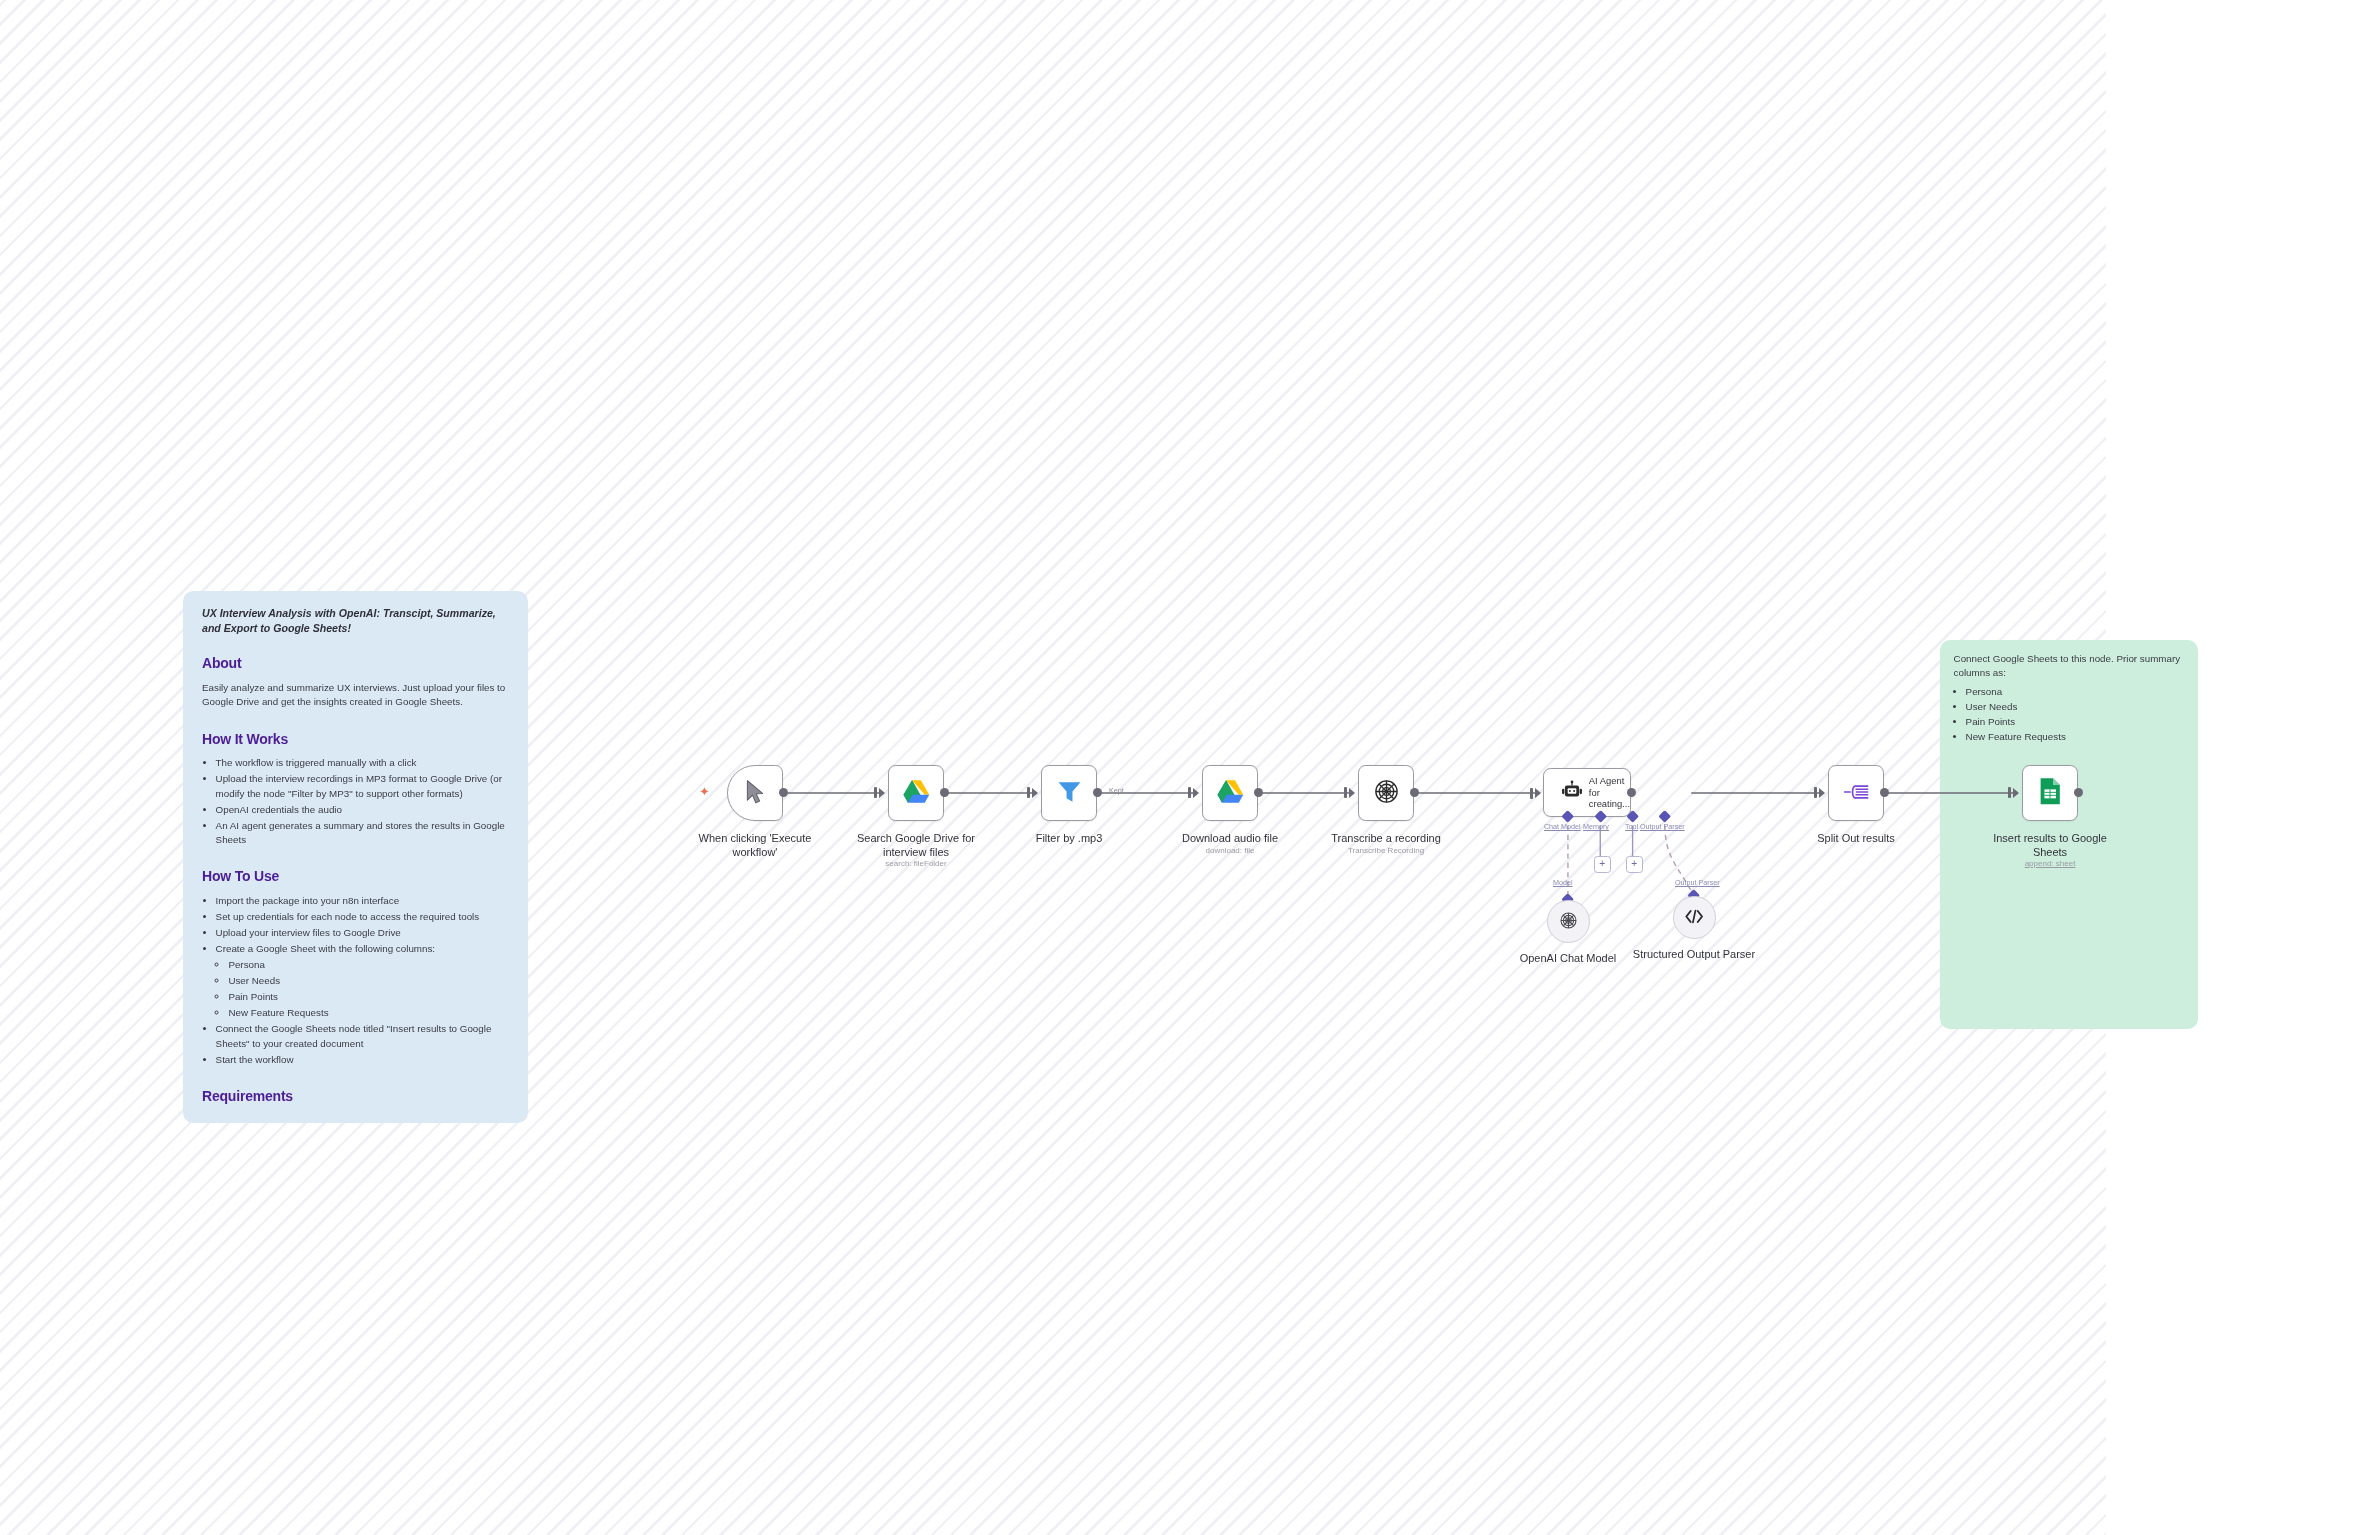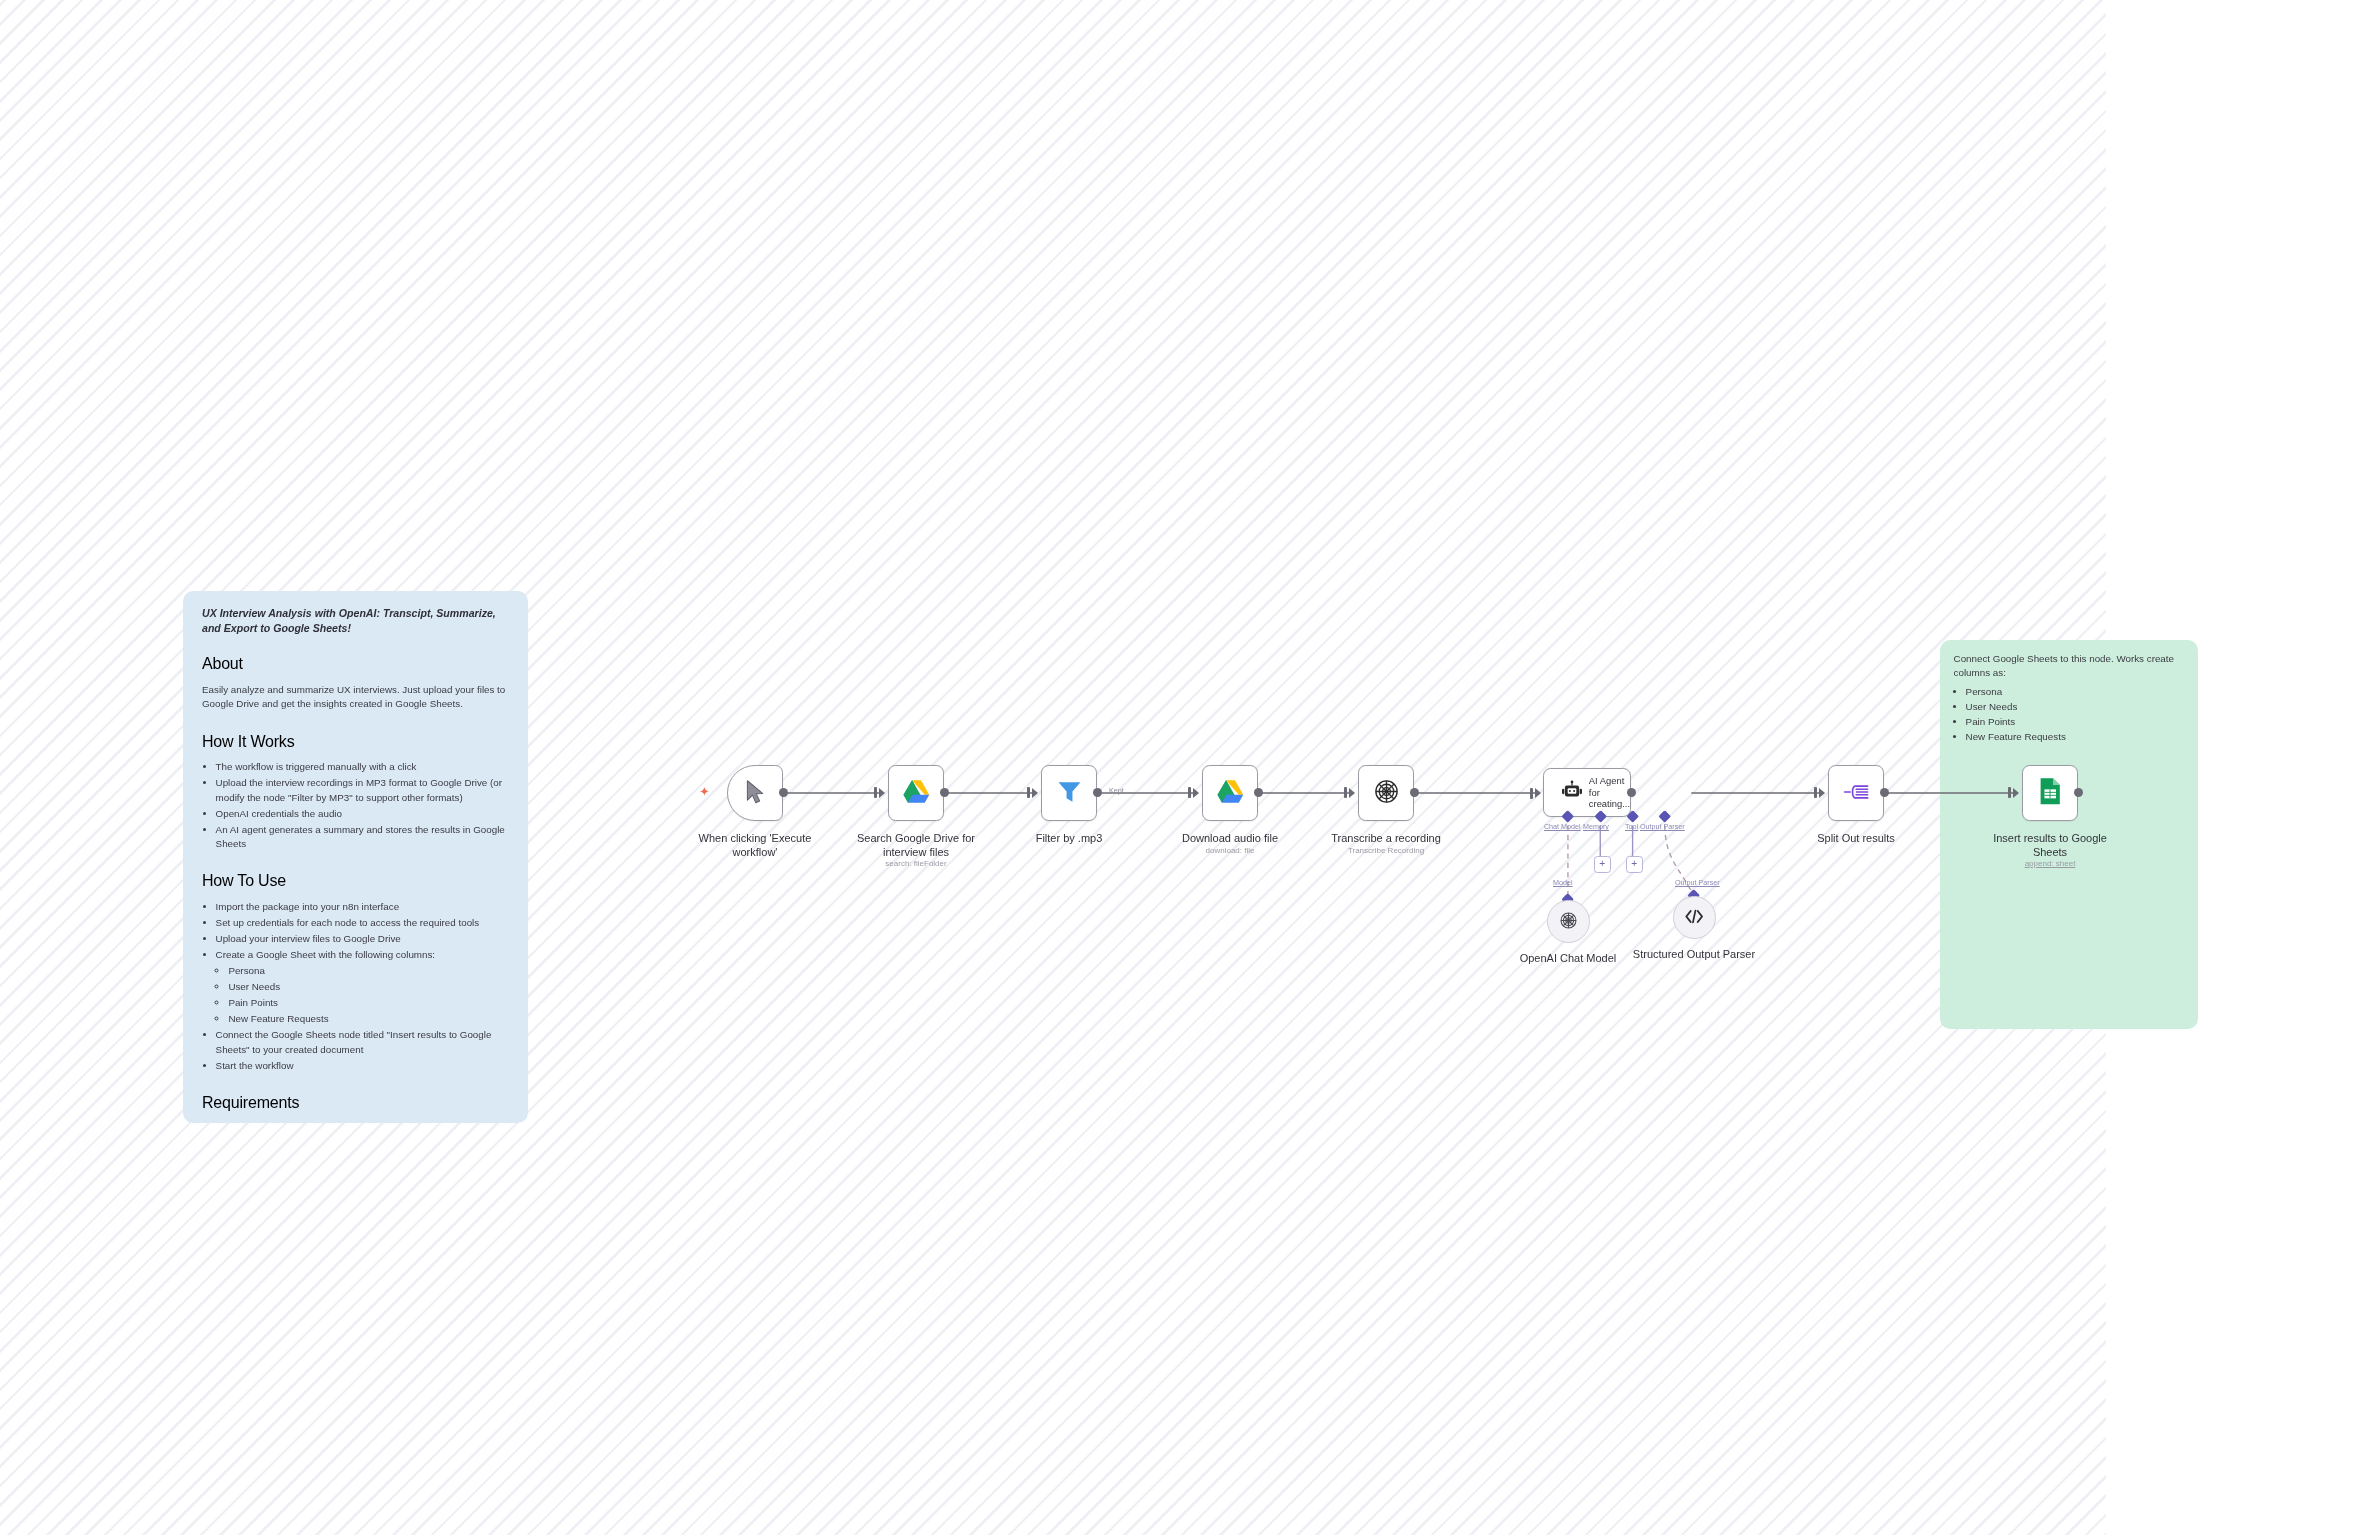--- a/index.html
+++ b/index.html
@@ -36,21 +36,21 @@
   .sticky.green  { background: #cdeedd; }
   .sticky.note   { background: #dbe9f5; }
 
   
   #note-main { left: 183px; top: 591px; width: 345px; height: 532px; padding: 15.3px 19px; }
   #note-main .doc-title {
     font-size: 10.6px; font-weight: bold; font-style: italic;
     color: #2f2f38; line-height: 1.42; margin: 0 0 19px 0;
   }
   #note-main h2 {
-    font-size: 16px; font-weight: normal; color: #000000;
+    font-size: 14px; font-weight: bold; color: #4c1d95;
     margin: 0 0 9.4px 0; letter-spacing: -0.2px;
   }
   #note-main p.body {
     font-size: 9.8px; color: #3b3b43; line-height: 1.5; margin: 0 0 20.4px 0;
   }
   #note-main ul {
     margin: 0 0 20.4px 0; padding-left: 13.6px;
   }
   #note-main ul li {
     font-size: 9.8px; color: #3b3b43; line-height: 1.48; margin-bottom: 1.7px;
@@ -196,21 +196,21 @@
       <li>Start the workflow</li>
     </ul>
 
     <h2>Requirements</h2>
 
   </div>
 
 
 
   <div class="sticky green" id="sticky-sheets">
-    <div class="sticky-region-text">Connect Google Sheets to this node. Works create columns as:</div>
+    <div class="sticky-region-text">Connect Google Sheets to this node. Prior summary columns as:</div>
     <ul style="margin:2.6px 0 0 0;padding-left:12px;color:#3b3b43;">
       <li style="font-size:9.8px;line-height:1.55;">Persona</li>
       <li style="font-size:9.8px;line-height:1.55;">User Needs</li>
       <li style="font-size:9.8px;line-height:1.55;">Pain Points</li>
       <li style="font-size:9.8px;line-height:1.55;">New Feature Requests</li>
     </ul>
   </div>
 
   <svg id="edges" viewBox="0 0 2794 1805" width="2377" height="1536">
 

